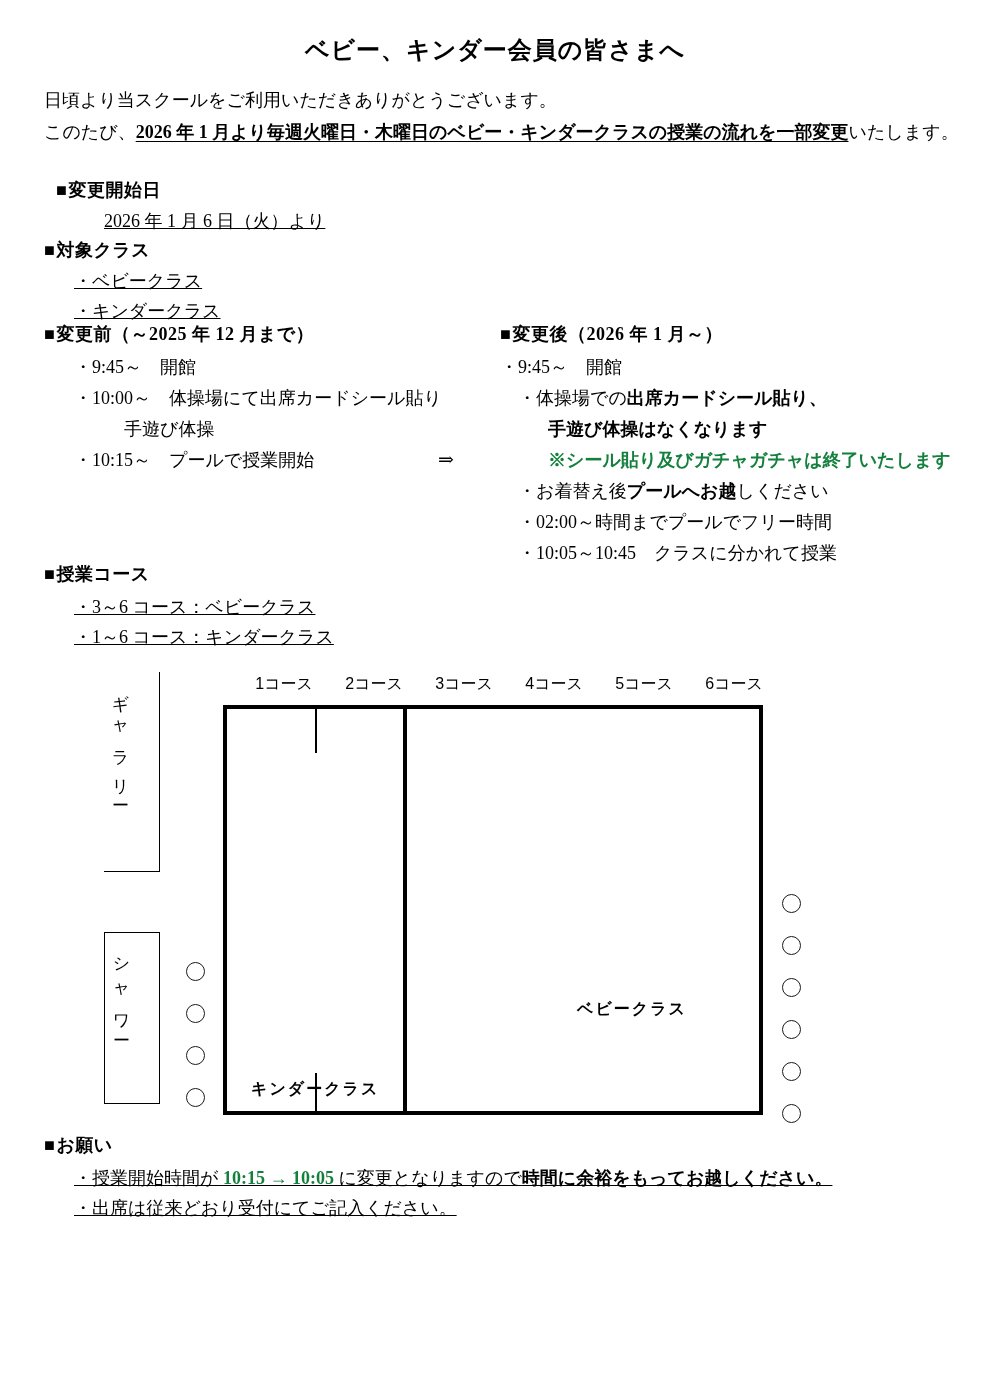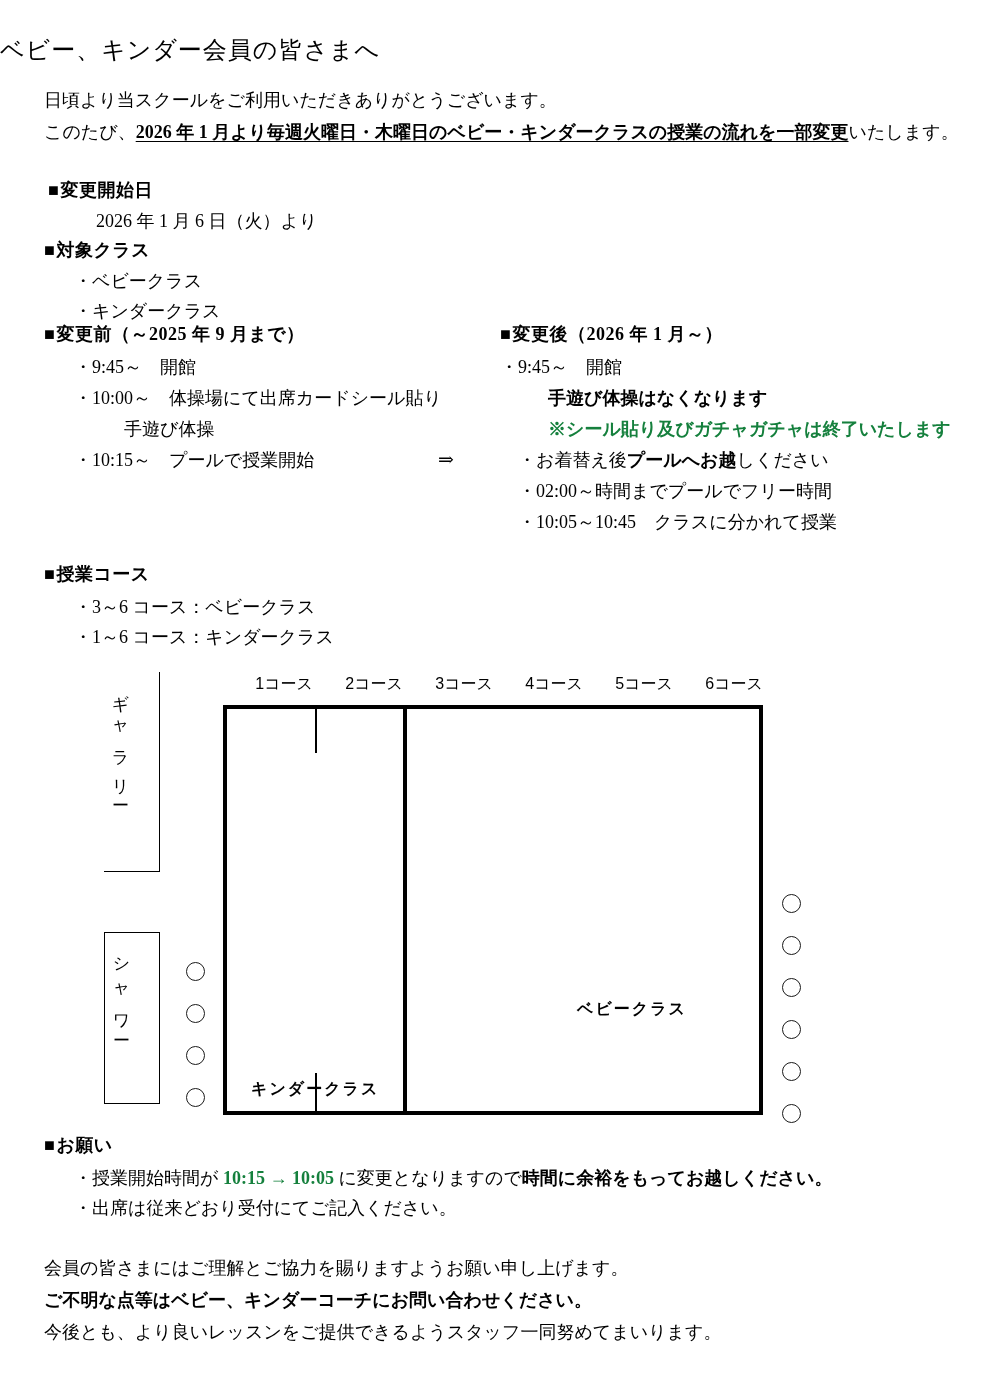--- a/index.html
+++ b/index.html
@@ -20,22 +20,23 @@
     inset: 0;
     padding: 0;
   }
 
   
   .doc-title {
     position: absolute;
     top: 34px;
     left: 0;
     width: 990px;
+    text-align: center;
     font-size: 24px;
-    font-weight: normal;
+    font-weight: bold;
     letter-spacing: 1px;
   }
 
   
   .intro {
     position: absolute;
     left: 44px;
     top: 84px;
     width: 910px;
     font-size: 18px;
@@ -56,20 +57,21 @@
   }
   .sec-head::before {
     content: "\25A0";
     margin-right: 1px;
   }
   .blk { position: absolute; }
 
   .sub {
     font-size: 18px;
     line-height: 30px;
+    text-decoration: underline;
   }
   .bullet::before {
     content: "\30FB";
   }
 
   
   .col-left  { position: absolute; left: 44px;  top: 322px; width: 460px; }
   .col-right { position: absolute; left: 500px; top: 322px; width: 470px; }
   .col-left .items, .col-right .items { margin-top: 6px; }
   .row { font-size: 18px; line-height: 31px; white-space: nowrap; }
@@ -211,49 +213,50 @@
 
 <div class="page">
 
   <div class="doc-title">ベビー、キンダー会員の皆さまへ</div>
 
   <div class="intro">
     <div>日頃より当スクールをご利用いただきありがとうございます。</div>
     <div class="line2"><span>このたび、</span><span class="u-bold-underline">2026 年 1 月より毎週火曜日・木曜日のベビー・キンダークラスの授業の流れを一部変更</span><span>いたします。</span></div>
   </div>
 
-  <div class="blk" style="left:48px; top:178px;">
+  <div class="blk" style="left:56px; top:178px;">
     <div class="sec-head">変更開始日</div>
     <div class="sub indent3" style="margin-top:4px;">2026 年 1 月 6 日（火）より</div>
   </div>
 
   <div class="blk" style="left:44px; top:238px;">
     <div class="sec-head">対象クラス</div>
     <div class="items" style="margin-top:4px;">
       <div class="sub indent2 bullet">ベビークラス</div>
       <div class="sub indent2 bullet">キンダークラス</div>
     </div>
   </div>
 
   <div class="col-left">
-    <div class="sec-head">変更前（～2025 年 9 月まで）</div>
+    <div class="sec-head">変更前（～2025 年 12 月まで）</div>
     <div class="items">
       <div class="row indent2 bullet">9:45～　開館</div>
       <div class="row indent2 bullet">10:00～　体操場にて出席カードシール貼り</div>
       <div class="row indent4">手遊び体操</div>
       <div class="row indent2 bullet">10:15～　プールで授業開始</div>
     </div>
   </div>
 
   <div class="arrow-mid">⇒</div>
 
   <div class="col-right">
     <div class="sec-head">変更後（2026 年 1 月～）</div>
     <div class="items">
       <div class="row bullet">9:45～　開館</div>
+      <div class="row indent1"><span>・</span><span>体操場での</span><span class="bold">出席カードシール貼り、</span></div>
       <div class="row indent3 bold">手遊び体操はなくなります</div>
       <div class="row indent3 red">※シール貼り及びガチャガチャは終了いたします</div>
       <div class="row indent1"><span>・</span><span>お着替え後</span><span class="bold">プールへお越</span><span>しください</span></div>
       <div class="row indent1 bullet">02:00～時間までプールでフリー時間</div>
       <div class="row indent1 bullet">10:05～10:45　クラスに分かれて授業</div>
     </div>
   </div>
 
   <div class="courses">
     <div class="sec-head">授業コース</div>
@@ -304,19 +307,14 @@
   </div>
 
   <div class="requests">
     <div class="sec-head">お願い</div>
     <div class="items">
       <div class="sub indent2"><span>・</span><span>授業開始時間が </span><span class="red">10:15 → 10:05</span><span> に変更となりますので</span><span class="bold">時間に余裕をもってお越しください。</span></div>
       <div class="sub indent2 bullet">出席は従来どおり受付にてご記入ください。</div>
     </div>
   </div>
 
-  <div class="closing">
-    <div>会員の皆さまにはご理解とご協力を賜りますようお願い申し上げます。</div>
-    <div class="bold">ご不明な点等はベビー、キンダーコーチにお問い合わせください。</div>
-    <div>今後とも、より良いレッスンをご提供できるようスタッフ一同努めてまいります。</div>
-  </div>
 
 </div>
 
 </body></html>

